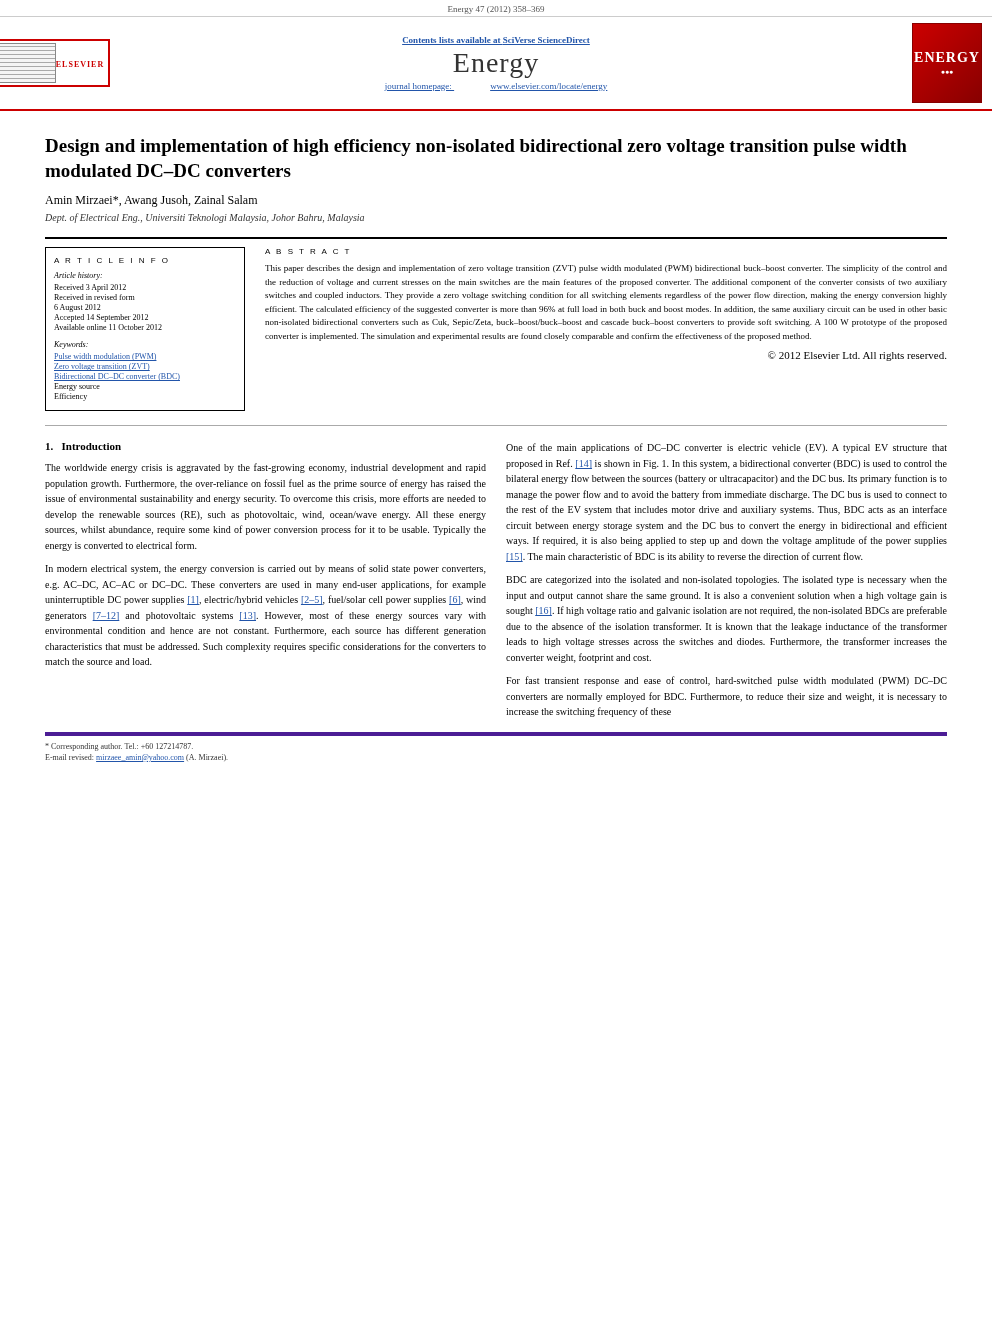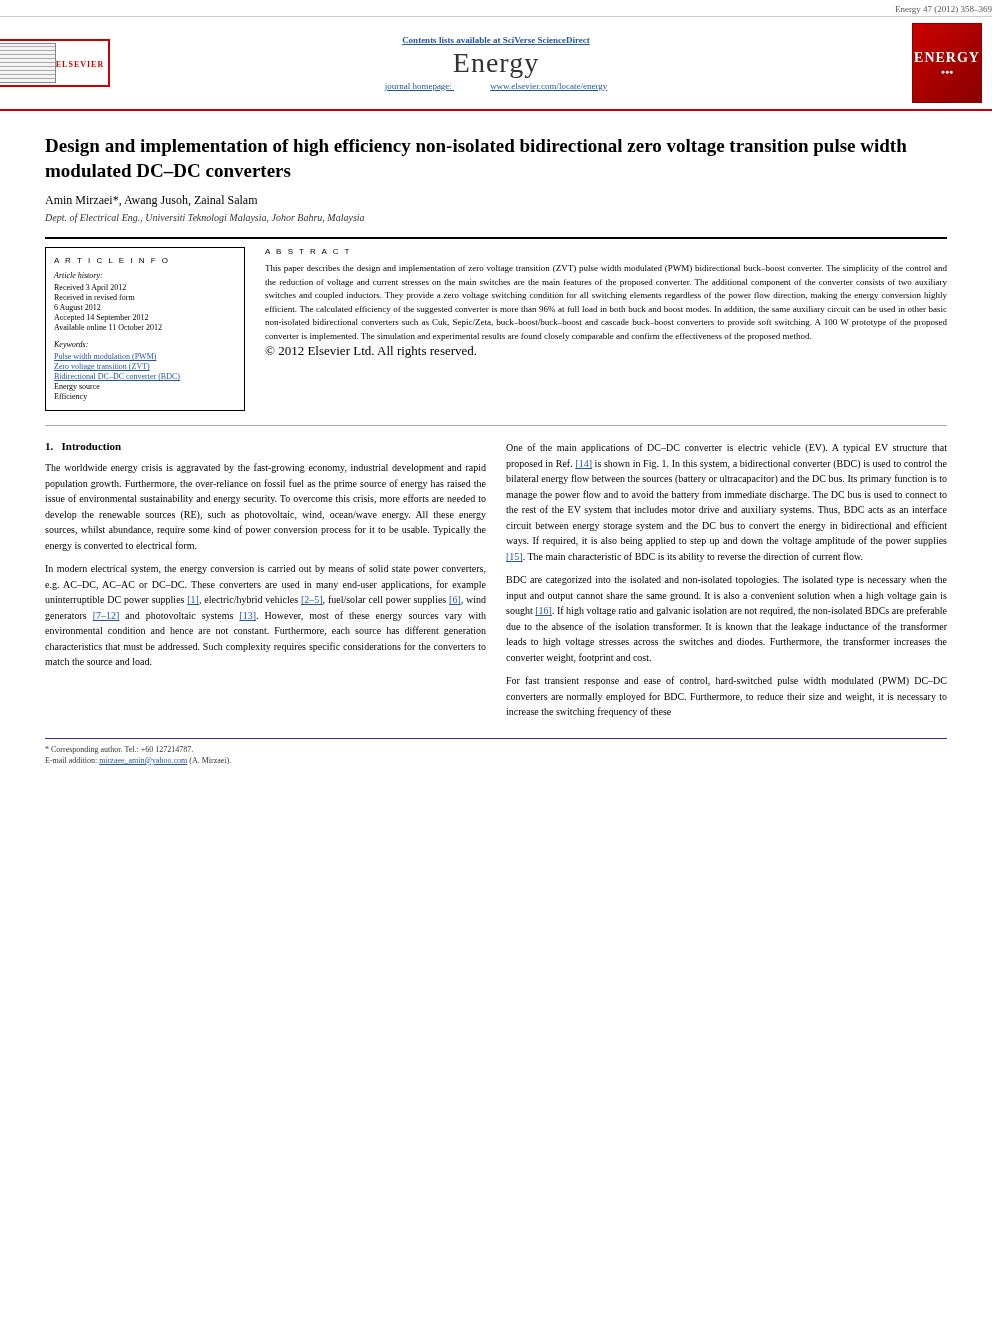--- a/index.html
+++ b/index.html
@@ -7,21 +7,21 @@
       background: #fff;
       font-family: 'Times New Roman', Times, serif;
       font-size: 10px;
       color: #000;
       width: 992px;
       min-height: 1323px;
     }
 
     
     .top-bar {
-      text-align: right;
+      text-align: center;
       font-size: 9px;
       color: #555;
       padding: 4px 0 2px 0;
       border-bottom: 1px solid #ccc;
     }
 
     
     .journal-header {
       display: flex;
       align-items: center;
@@ -208,21 +208,23 @@
       font-family: Arial, sans-serif;
       margin-bottom: 6px;
     }
     .abstract-text {
       font-size: 9px;
       line-height: 1.5;
       text-align: justify;
       color: #000;
     }
     .copyright-line {
-      font-size: 13px;
+      font-size: 11px;
+      text-align: right;
+      margin-top: 6px;
     }
 
     
     .divider {
       border: none;
       border-top: 1px solid #aaa;
       margin: 14px 0;
     }
 
     
@@ -247,23 +249,23 @@
       text-align: justify;
       margin-bottom: 8px;
     }
     .intro-text a, .intro-text .ref-link {
       color: #2255aa;
       text-decoration: underline;
     }
 
     
     .footer-area {
-      border-top: 1px solid #4c1d95;
+      border-top: 4px solid #4c1d95;
       padding-top: 6px;
-      margin-top: 10px;
+      margin-top: 4px;
       font-size: 8px;
       color: #333;
     }
     .footnote-line {
       font-size: 8px;
       margin-bottom: 2px;
     }
     .footnote-link {
       color: #2255aa;
       text-decoration: underline;
@@ -380,21 +382,21 @@
     </div>
   </div>
 
   <div class="footer-area">
     <div style="display:flex;gap:20px;">
       <div style="flex:1;">
         <div class="footnote-line">
           <span>* Corresponding author. Tel.: +60 127214787.</span>
         </div>
         <div class="footnote-line">
-          <span>E-mail addition: </span>
+          <span>E-mail revised: </span>
           <span class="footnote-link">mirzaee_amin@yahoo.com</span>
           <span> (A. Mirzaei).</span>
         </div>
       </div>
     </div>
   </div>
 
 </div>
 
 </body></html>

